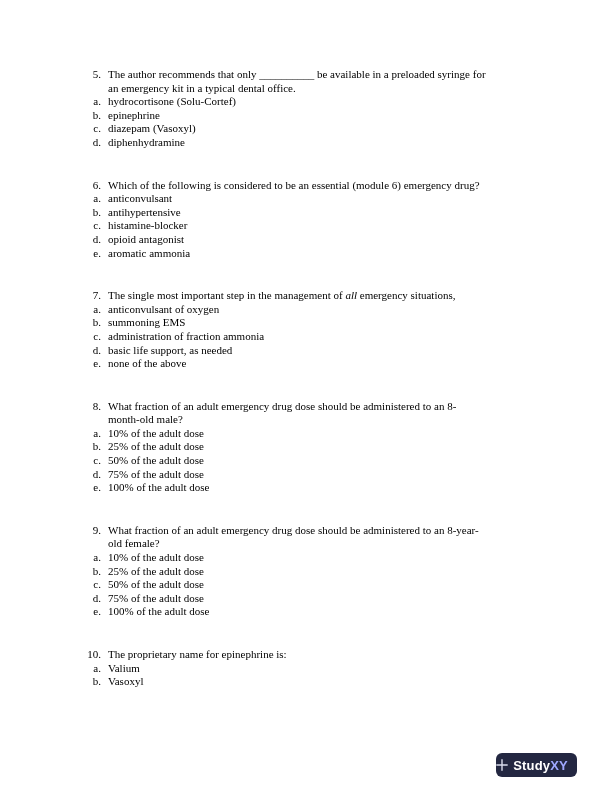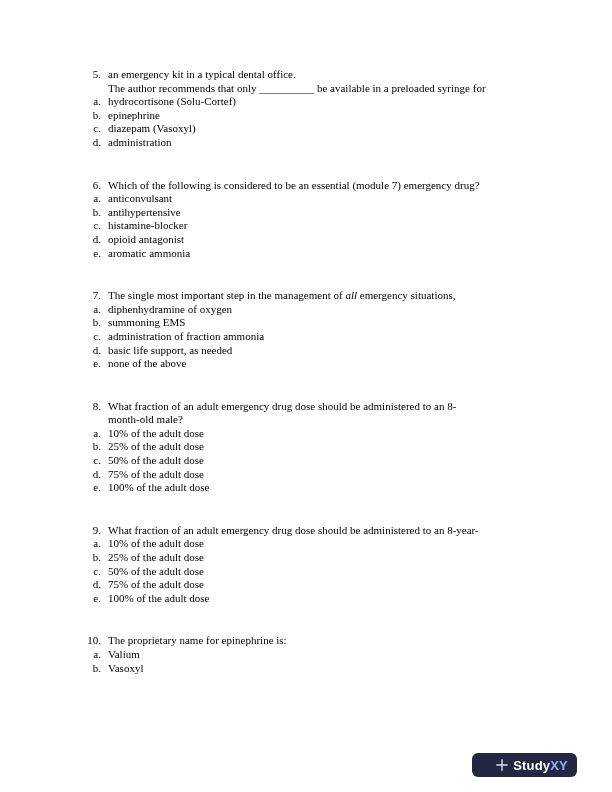--- a/index.html
+++ b/index.html
@@ -26,66 +26,66 @@
   .logo {
     position: absolute;
     right: 35px;
     bottom: 15px;
     height: 24px;
     background: #232741;
     border-radius: 6px;
     display: flex;
     align-items: center;
     gap: 5px;
-    padding: 0 9px 0 24px;
+    padding: 0 9px 0 0;
   }
   .logo-text {
     font-family: "Liberation Sans", "DejaVu Sans", sans-serif;
     font-weight: bold;
     font-size: 13px;
     color: #ffffff;
     letter-spacing: 0.2px;
   }
   .logo-text .xy { color: #9fa8ff; }
 </style>
 </head>
 <body>
 
 <div class="page">
   <div id="questions">
       <div class="q-block">
         <div class="row">
           <span class="marker">5.</span>
           <div class="content">
+            <div><span>The author recommends that only __________ be available in a preloaded syringe for</span></div>
             <div><span>an emergency kit in a typical dental office.</span></div>
-            <div><span>The author recommends that only __________ be available in a preloaded syringe for</span></div>
           </div>
         </div>
         <div class="row">
           <span class="marker">a.</span>
           <div class="content">hydrocortisone (Solu-Cortef)</div>
         </div>
         <div class="row">
           <span class="marker">b.</span>
           <div class="content">epinephrine</div>
         </div>
         <div class="row">
           <span class="marker">c.</span>
           <div class="content">diazepam (Vasoxyl)</div>
         </div>
         <div class="row">
           <span class="marker">d.</span>
-          <div class="content">administration</div>
+          <div class="content">diphenhydramine</div>
         </div>
       </div>
       <div class="q-block">
         <div class="row">
           <span class="marker">6.</span>
           <div class="content">
-            <div><span>Which of the following is considered to be an essential (module 7) emergency drug?</span></div>
+            <div><span>Which of the following is considered to be an essential (module 6) emergency drug?</span></div>
           </div>
         </div>
         <div class="row">
           <span class="marker">a.</span>
           <div class="content">anticonvulsant</div>
         </div>
         <div class="row">
           <span class="marker">b.</span>
           <div class="content">antihypertensive</div>
         </div>
@@ -104,21 +104,21 @@
       </div>
       <div class="q-block">
         <div class="row">
           <span class="marker">7.</span>
           <div class="content">
             <div><span>The single most important step in the management of </span><i>all</i><span> emergency situations,</span></div>
           </div>
         </div>
         <div class="row">
           <span class="marker">a.</span>
-          <div class="content">diphenhydramine of oxygen</div>
+          <div class="content">anticonvulsant of oxygen</div>
         </div>
         <div class="row">
           <span class="marker">b.</span>
           <div class="content">summoning EMS</div>
         </div>
         <div class="row">
           <span class="marker">c.</span>
           <div class="content">administration of fraction ammonia</div>
         </div>
         <div class="row">
@@ -157,20 +157,21 @@
         <div class="row">
           <span class="marker">e.</span>
           <div class="content">100% of the adult dose</div>
         </div>
       </div>
       <div class="q-block">
         <div class="row">
           <span class="marker">9.</span>
           <div class="content">
             <div><span>What fraction of an adult emergency drug dose should be administered to an 8-year-</span></div>
+            <div><span>old female?</span></div>
           </div>
         </div>
         <div class="row">
           <span class="marker">a.</span>
           <div class="content">10% of the adult dose</div>
         </div>
         <div class="row">
           <span class="marker">b.</span>
           <div class="content">25% of the adult dose</div>
         </div>

